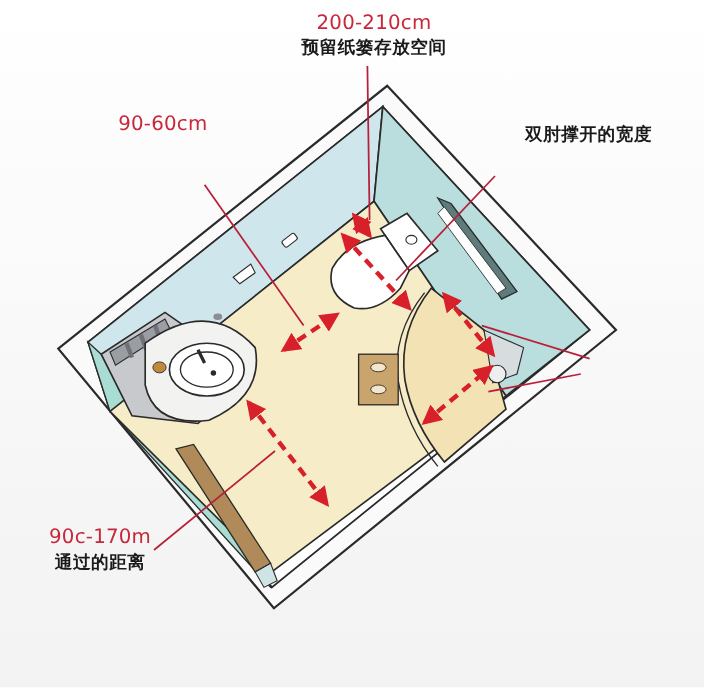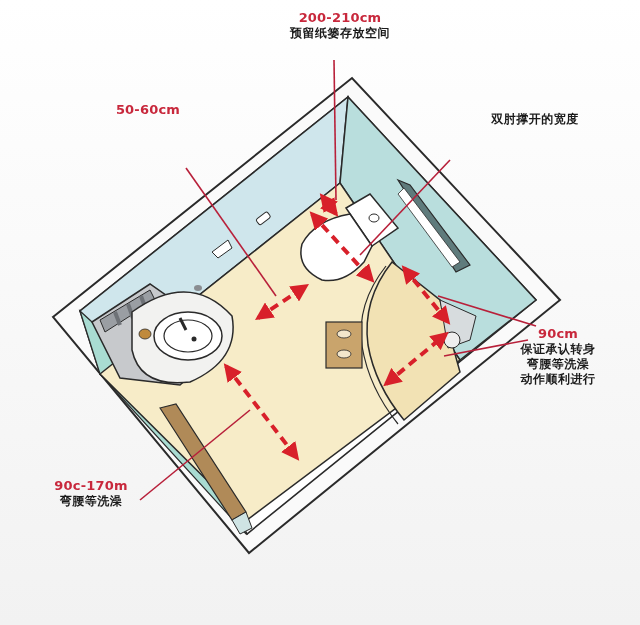--- a/index.html
+++ b/index.html
@@ -6,25 +6,25 @@
   body {
     width: 640px; height: 625px; overflow: hidden;
     background: #ffffff;
     font-family: "DejaVu Sans", "Liberation Sans", sans-serif;
     position: relative;
   }
   .stage { position: absolute; left: 0; top: 0; width: 640px; height: 625px; }
   .stage svg { position: absolute; left: 0; top: 0; }
   .label { position: absolute; text-align: center; line-height: 1.25; }
   .label .dim {
-    display: block; color: #c8283c; font-size: 13px; font-weight: bold;
+    display: block; color: #c8283c; font-size: 18px; font-weight: normal;
     letter-spacing: 0.2px;
   }
   .label .desc {
-    display: block; color: #1a1a1a; font-size: 12px; font-weight: bold;
+    display: block; color: #1a1a1a; font-size: 16px; font-weight: bold;
     letter-spacing: 0.5px;
   }
   #lbl-top   { left: 250px; top: 10px; width: 180px; }
   #lbl-left  { left: 58px;  top: 102px; width: 180px; }
   #lbl-right { left: 450px; top: 112px; width: 170px; }
   #lbl-br    { left: 478px; top: 326px; width: 160px; }
   #lbl-bl    { left: 6px;   top: 478px; width: 170px; }
 </style>
 </head>
 <body>
@@ -126,31 +126,25 @@
       <line x1="140" y1="500" x2="250" y2="410"></line>
     </g>
   </svg>
 
   <div class="label" id="lbl-top">
     <span class="dim">200-210cm</span>
     <span class="desc">预留纸篓存放空间</span>
   </div>
 
   <div class="label" id="lbl-left">
-    <span class="dim">50-60cm</span>
+    <span class="dim">90-60cm</span>
   </div>
 
   <div class="label" id="lbl-right">
     <span class="desc">双肘撑开的宽度</span>
   </div>
 
-  <div class="label" id="lbl-br">
-    <span class="dim">90cm</span>
-    <span class="desc">保证承认转身</span>
-    <span class="desc">弯腰等洗澡</span>
-    <span class="desc">动作顺利进行</span>
-  </div>
 
   <div class="label" id="lbl-bl">
     <span class="dim">90c-170m</span>
-    <span class="desc">弯腰等洗澡</span>
+    <span class="desc">通过的距离</span>
   </div>
 </div>
 
 </body></html>

